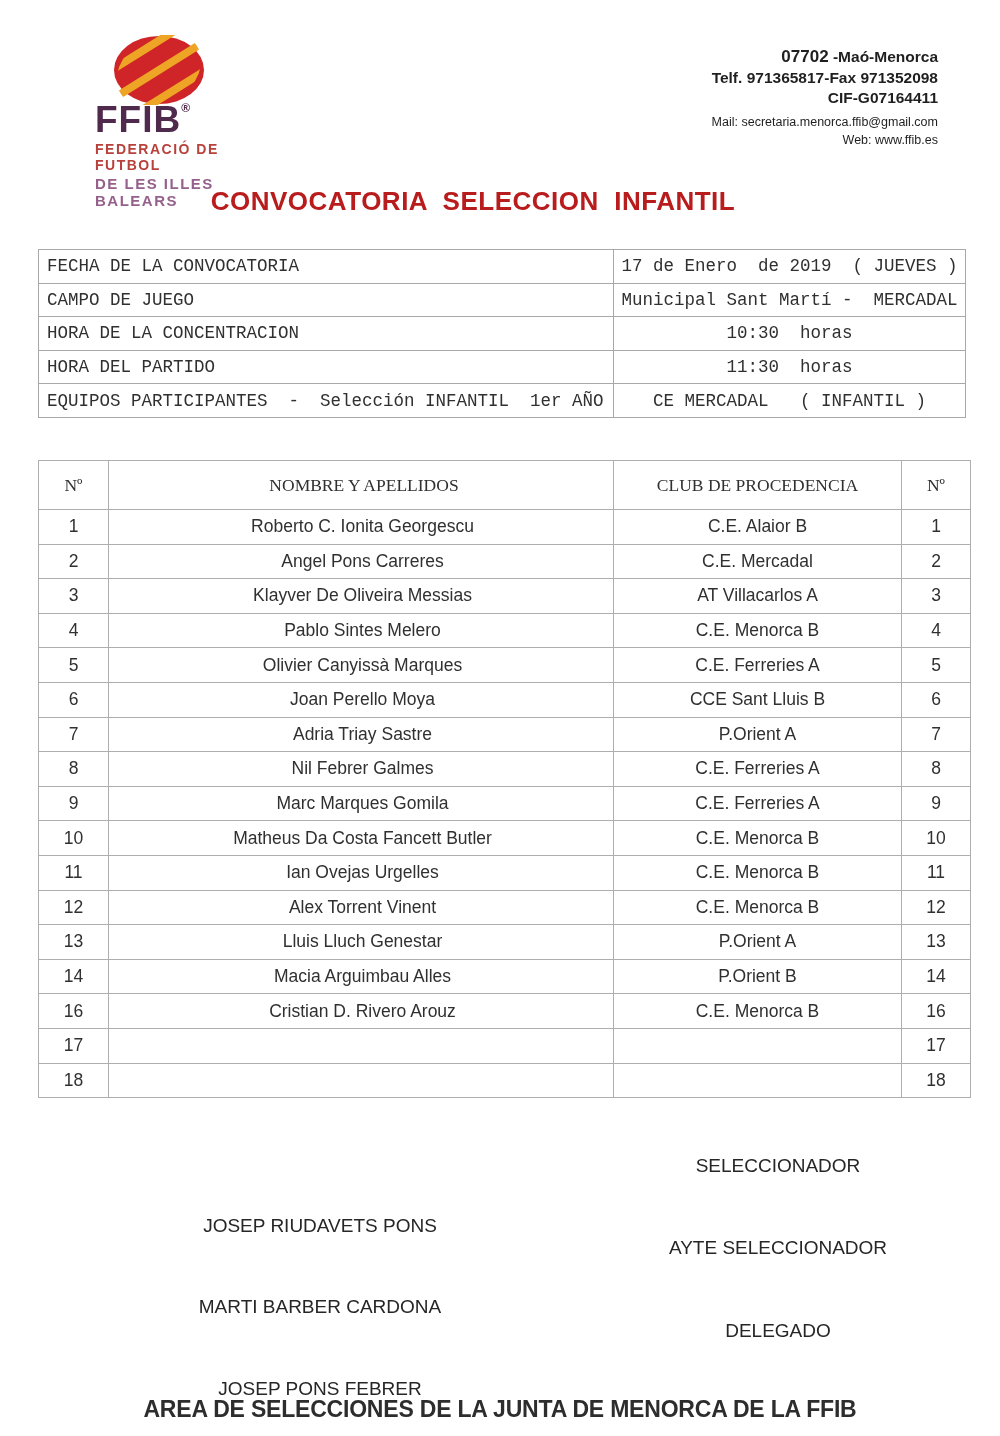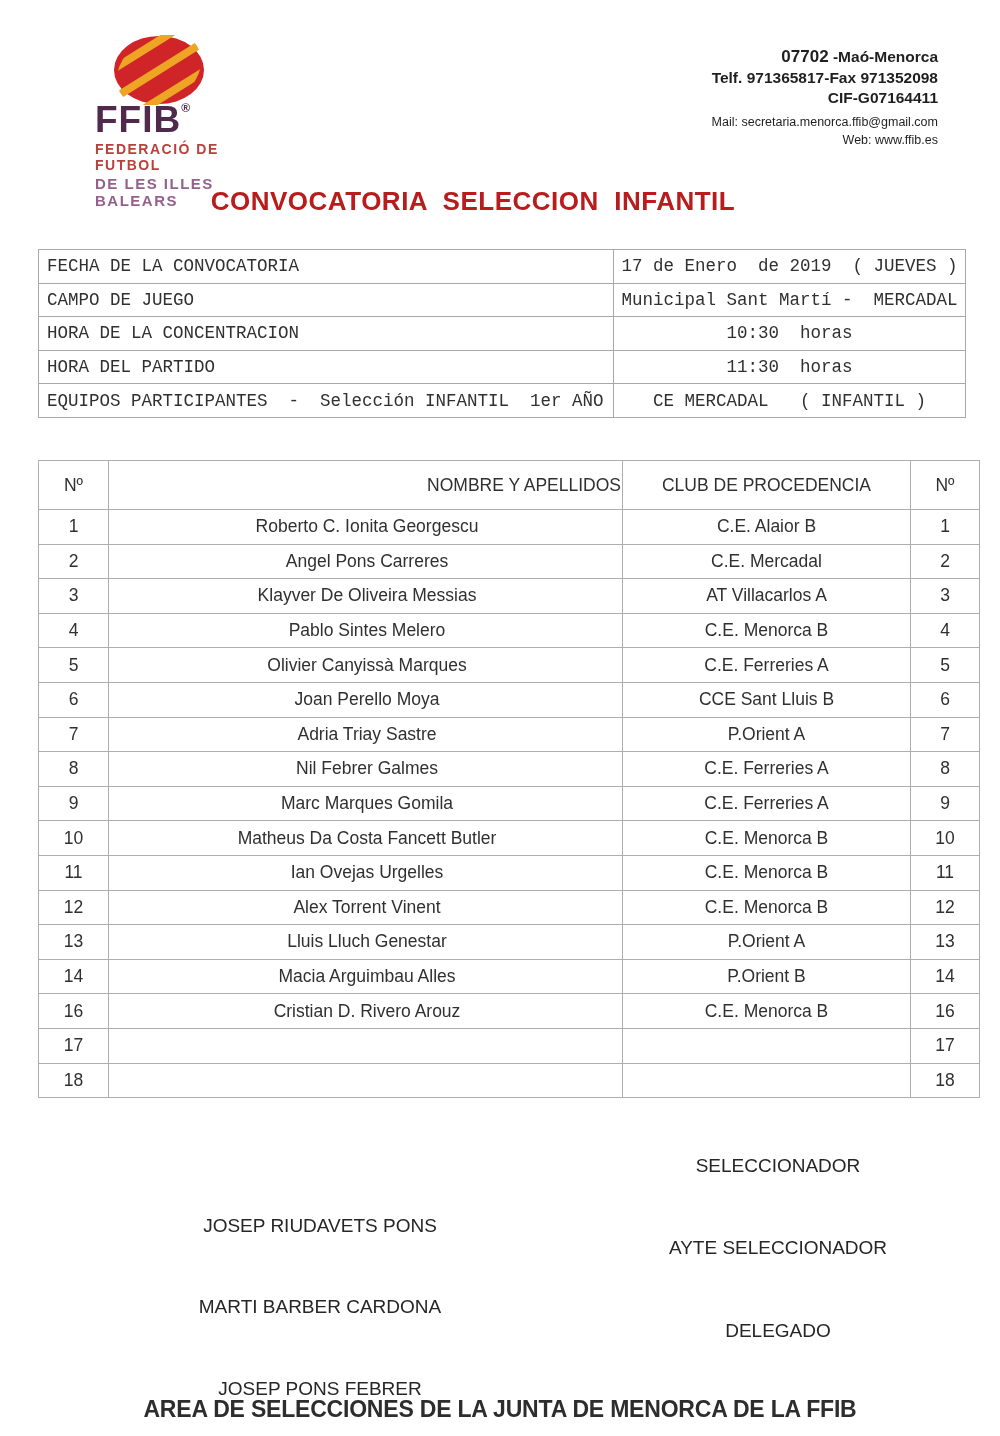--- a/index.html
+++ b/index.html
@@ -48,21 +48,21 @@
   .info-value{width:349px;text-align:center;}
   
   .roster-table{
     position:absolute;left:38px;top:460px;width:914px;
     border-collapse:collapse;table-layout:fixed;
   }
   .roster-table td,.roster-table th{
     border:1px solid #aeaeae;font-size:17.5px;font-weight:normal;
     color:#303030;overflow:hidden;white-space:pre;
   }
-  .roster-table thead th{height:46px;text-align:center;}
+  .roster-table thead th{height:46px;text-align:center;font-family:Liberation Serif, serif;}
   .roster-table tbody td{height:31.6px;}
   .col-num{width:67px;text-align:center;}
   .col-name{width:496px;text-align:center;padding-left:4px;}
   .col-club{width:285px;text-align:center;}
   .col-num2{width:66px;text-align:center;}
   
   .sig{position:absolute;font-size:19px;color:#262626;text-align:center;white-space:pre;}
   .sig-name{left:120px;width:400px;margin-top:44px;}
   .sig-role{left:578px;width:400px;}
   .sig-name.r1{top:1171px;}  .sig-role.r1{top:1155px;}
@@ -131,21 +131,21 @@
         <td class="info-label">EQUIPOS PARTICIPANTES  -  Selección INFANTIL  1er AÑO</td>
         <td class="info-value">CE MERCADAL   ( INFANTIL )</td>
       </tr>
     </tbody>
   </table>
 
   <table class="roster-table">
     <thead>
       <tr>
         <th class="col-num">Nº</th>
-        <th class="col-name" style="text-align:right;padding-left:16px;">NOMBRE Y APELLIDOS</th>
+        <th class="col-name" style="text-align:center;padding-left:7px;">NOMBRE Y APELLIDOS</th>
         <th class="col-club">CLUB DE PROCEDENCIA</th>
         <th class="col-num2">Nº</th>
       </tr>
     </thead>
     <tbody>
     <tr>
       <td class="col-num">1</td>
       <td class="col-name">Roberto C. Ionita Georgescu</td>
       <td class="col-club">C.E. Alaior B</td>
       <td class="col-num2">1</td>

